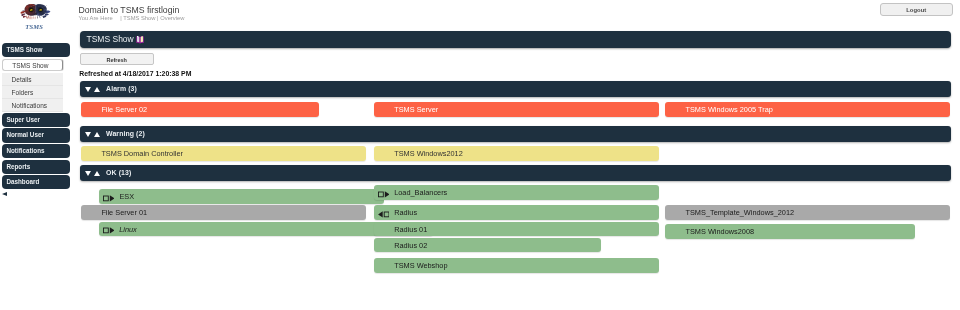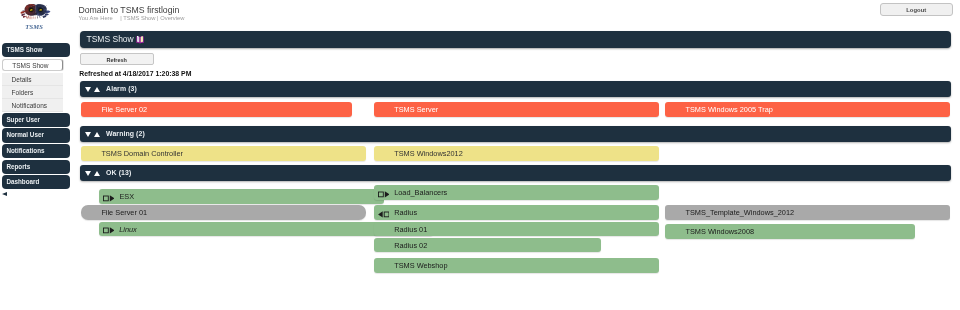--- a/index.html
+++ b/index.html
@@ -206,21 +206,21 @@
     <div id="sections">
         <div class="secbar" style="top: 81px;">
           <span class="tri tdown"><svg width="6" height="5" viewBox="0 0 6 5">
               <path d="M0 0 L6 0 L3 5 Z" fill="#ffffff"></path>
             </svg></span>
           <span class="tri tup"><svg width="6" height="5" viewBox="0 0 6 5">
               <path d="M3 0 L6 5 L0 5 Z" fill="#ffffff"></path>
             </svg></span>
           <span class="lbl">Alarm (3)</span>
         </div>
-        <div class="item alarm" style="position: absolute; left: 1.2px; top: 102px; width: 271px; padding-left: 12px;">
+        <div class="item alarm" style="position: absolute; left: 1.2px; top: 102px; width: 238px; padding-left: 12px;">
           <span class="txt">File Server 02</span>
         </div>
         <div class="item alarm" style="position: absolute; left: 294px; top: 102px; width: 284.5px;">
           <span class="txt">TSMS Server</span>
         </div>
         <div class="item alarm" style="position: absolute; left: 585.3px; top: 102px; width: 284.5px;">
           <span class="txt">TSMS Windows 2005 Trap</span>
         </div>
         <div class="secbar" style="top: 126px;">
           <span class="tri tdown"><svg width="6" height="5" viewBox="0 0 6 5">
@@ -246,21 +246,21 @@
             </svg></span>
           <span class="lbl">OK (13)</span>
         </div>
         <div class="item ok" style="position: absolute; left: 1.2px; top: 189px; width: 284.5px; margin-left: 18px;">
           <span class="ico"><svg width="11.5" height="7" viewBox="0 0 11.5 7">
               <rect x="0.5" y="1.0" width="4.8" height="4.8" fill="none" stroke="#1b1b1b" stroke-width="0.9"></rect>
               <path d="M6.8 0.2 L11.4 3.4 L6.8 6.6 Z" fill="#1b1b1b"></path>
             </svg></span>
           <span class="txt">ESX</span>
         </div>
-        <div class="item gray" style="position: absolute; left: 1.2px; top: 205.3px; width: 284.5px; border-radius: 7px;">
+        <div class="item gray" style="position: absolute; left: 1.2px; top: 205.3px; width: 284.5px;">
           <span class="txt">File Server 01</span>
         </div>
         <div class="item ok" style="position: absolute; left: 19px; top: 221.5px; width: 334px; font-style: italic;">
           <span class="ico"><svg width="11.5" height="7" viewBox="0 0 11.5 7">
               <rect x="0.5" y="1.0" width="4.8" height="4.8" fill="none" stroke="#1b1b1b" stroke-width="0.9"></rect>
               <path d="M6.8 0.2 L11.4 3.4 L6.8 6.6 Z" fill="#1b1b1b"></path>
             </svg></span>
           <span class="txt">Linux</span>
         </div>
         <div class="item ok" style="position: absolute; left: 294px; top: 185px; width: 284.5px;">

